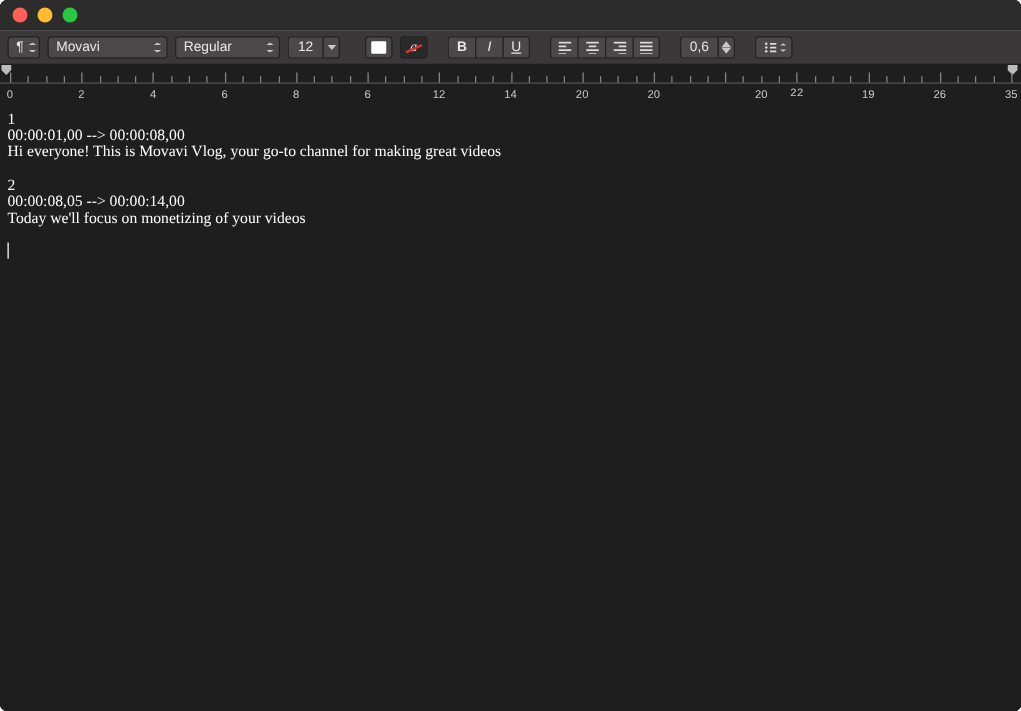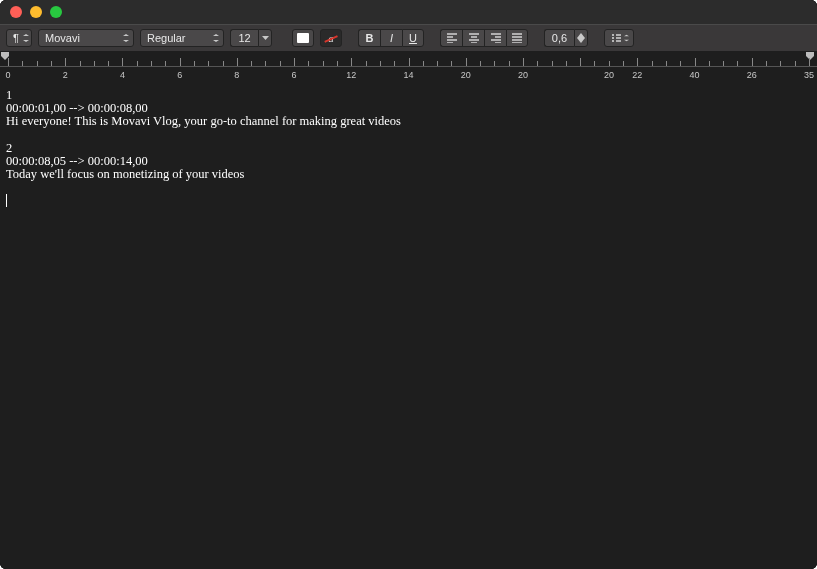--- a/index.html
+++ b/index.html
@@ -277,26 +277,26 @@
       <div class="ticklabel" style="left: 522.929px;">20</div>
       <div class="tick" style="left: 537.232px;"></div>
       <div class="tick" style="left: 551.536px;"></div>
       <div class="tick" style="left: 565.839px;"></div>
       <div class="tick major" style="left: 580.143px;"></div>
       <div class="ticklabel" style="left: 609px;">20</div>
       <div class="tick" style="left: 594.446px;"></div>
       <div class="tick" style="left: 608.75px;"></div>
       <div class="tick" style="left: 623.054px;"></div>
       <div class="tick major" style="left: 637.357px;"></div>
-      <div class="ticklabel" style="left: 637.357px;">22</div>
+      <div class="ticklabel" style="left: 637.357px; font-family: Liberation Mono, monospace;">22</div>
       <div class="tick" style="left: 651.661px;"></div>
       <div class="tick" style="left: 665.964px;"></div>
       <div class="tick" style="left: 680.268px;"></div>
       <div class="tick major" style="left: 694.571px;"></div>
-      <div class="ticklabel" style="left: 694.571px;">40</div>
+      <div class="ticklabel" style="left: 694.571px;">19</div>
       <div class="tick" style="left: 708.875px;"></div>
       <div class="tick" style="left: 723.179px;"></div>
       <div class="tick" style="left: 737.482px;"></div>
       <div class="tick major" style="left: 751.786px;"></div>
       <div class="ticklabel" style="left: 751.786px;">26</div>
       <div class="tick" style="left: 766.089px;"></div>
       <div class="tick" style="left: 780.393px;"></div>
       <div class="tick" style="left: 794.696px;"></div>
       <div class="tick major" style="left: 809px;"></div>
       <div class="ticklabel" style="left: 809px;">35</div>

